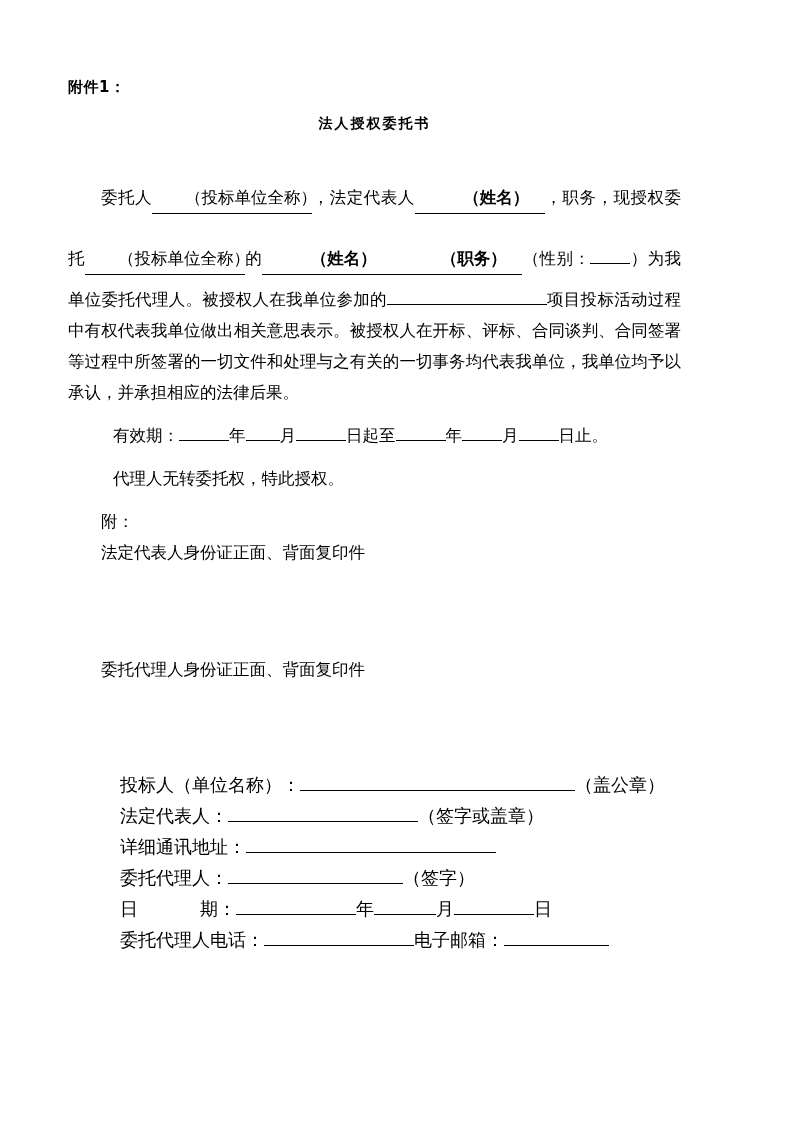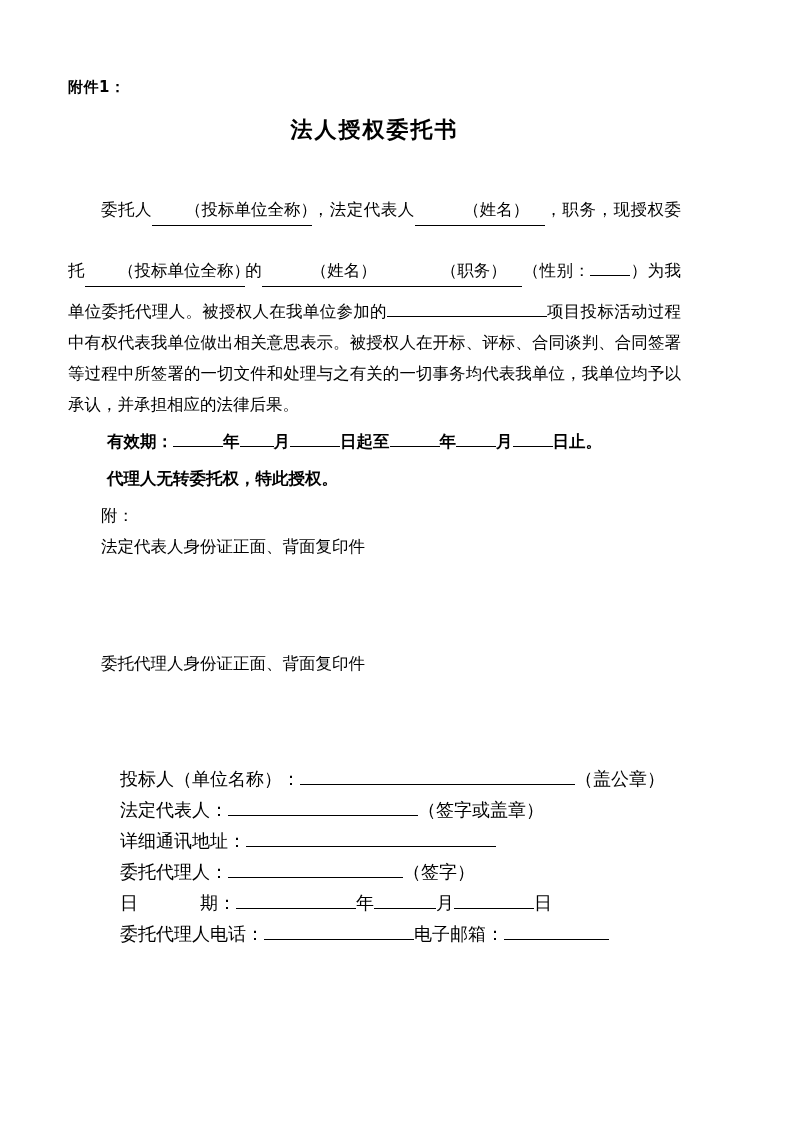--- a/index.html
+++ b/index.html
@@ -23,58 +23,57 @@
     padding: 78px 68px 0 68px;
   }
   .attach-label {
     font-size: 15px;
     font-weight: bold;
     letter-spacing: 0.5px;
     margin: 0 0 18px 0;
   }
   .doc-title {
     text-align: center;
-    font-size: 22px;
+    font-size: 14px;
     font-weight: bold;
     letter-spacing: 2px;
     margin: 10px 0 20px 0;
   }
   .body-block {
     font-size: 16.5px;
     line-height: 31px;
     text-align: justify;
     text-justify: inter-ideograph;
   }
   .para {
     margin: 0;
     text-indent: 2em;
     text-align: justify;
     text-justify: inter-ideograph;
   }
   .para-line {
-    margin: 6px;
+    margin: 12px;
     text-indent: 2em;
-    font-weight: bold;
   }
   .ul {
     border-bottom: 1px solid #000;
     display: inline-block;
     text-align: center;
     white-space: nowrap;
   }
   .ul-blank {
     border-bottom: 1px solid #000;
     display: inline-block;
     white-space: nowrap;
   }
   .w50 { width: 50px; }
   .w34 { width: 34px; }
   .w40 { width: 40px; }
   .w160 { width: 160px; margin-top: 29px; }
-  .w130 { width: 130px; }
+  .w130 { width: 130px; font-weight: bold; }
   .attach-line {
     margin: 0;
     text-indent: 2em;
     font-size: 16.5px;
     line-height: 31px;
   }
   .gap-a { height: 86px; }
   .gap-b { height: 84px; }
   .sign-block {
     font-size: 18px;

